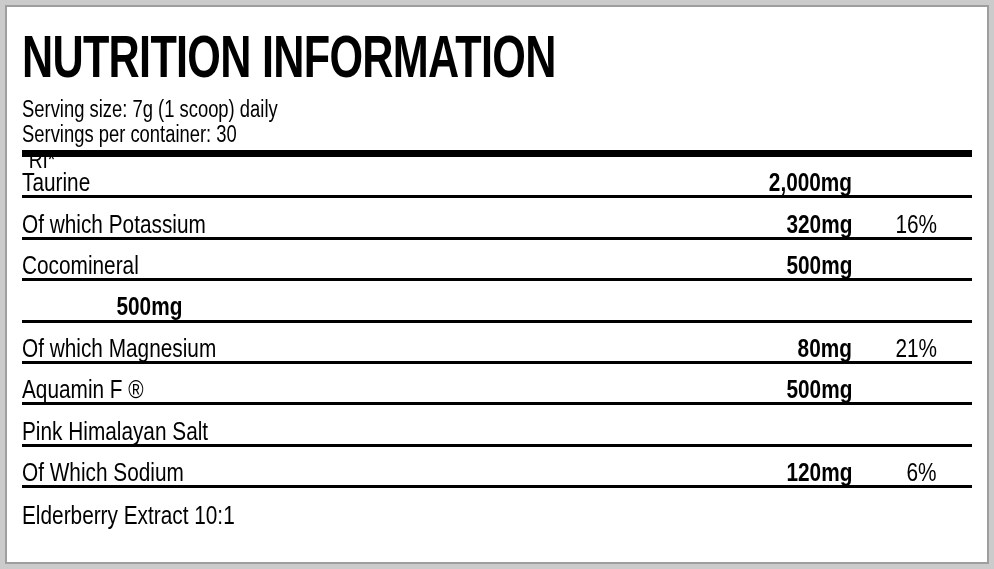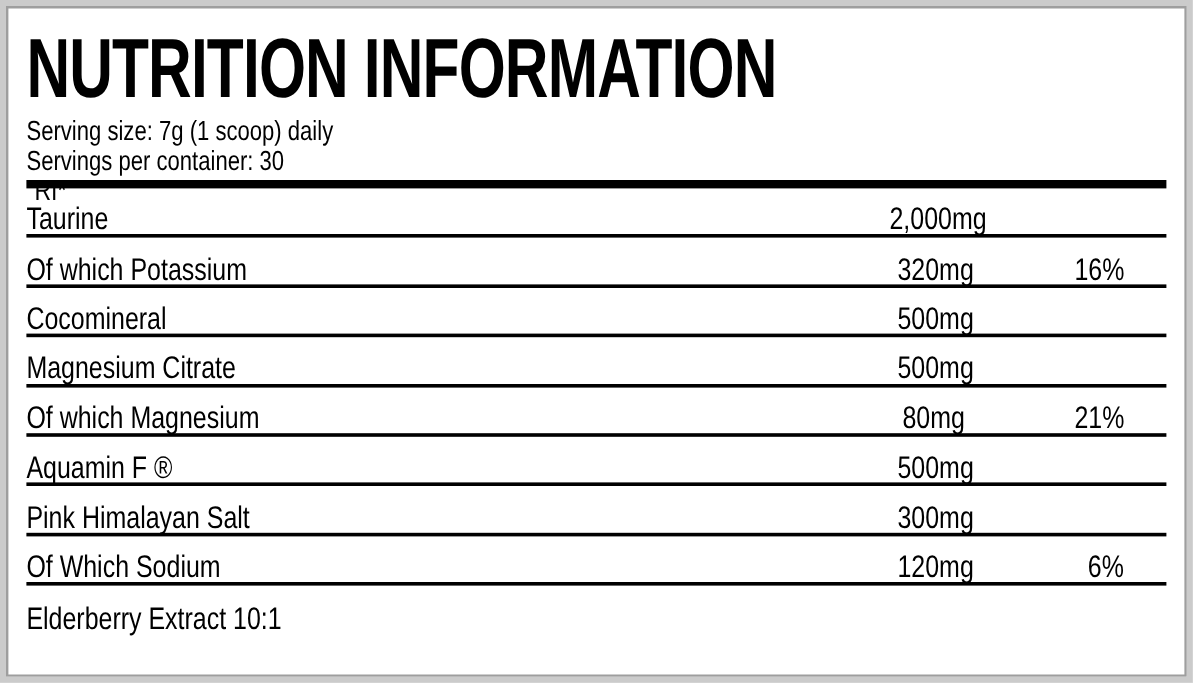--- a/index.html
+++ b/index.html
@@ -30,21 +30,21 @@
   
   .cx-l, .cx-r, .cx-t {
     display: inline-block;
     white-space: nowrap;
   }
   .cx-l { transform: scaleX(0.80); transform-origin: 0 50%; }
   .cx-r { transform: scaleX(0.80); transform-origin: 100% 50%; }
   .cx-t { transform: scaleX(0.72); transform-origin: 0 50%; }
 
   .title {
-    font-size: 70px;
+    font-size: 60px;
     line-height: 80px;
     font-weight: bold;
     letter-spacing: -1px;
     height: 80px;
     overflow: visible;
     white-space: nowrap;
   }
   .subrow {
     display: flex;
     justify-content: space-between;
@@ -72,21 +72,21 @@
     display: flex;
     align-items: center;
     height: 41.4px;
     box-sizing: border-box;
     border-bottom: 3px solid #000;
     font-size: 26px;
     padding-top: 13px;
   }
   .t-row:last-child { border-bottom: none; }
   .cell-name { flex: 1; text-align: left; overflow: visible; }
-  .cell-amt  { width: 160px; text-align: center; }
+  .cell-amt  { width: 160px; text-align: right; font-weight: bold; }
   .cell-pct  { width: 120px; text-align: right; padding-right: 35px; box-sizing: border-box; }
 </style>
 </head>
 <body>
 
 <div class="panel">
   <div class="inner">
 
     <div class="title">
       <span class="cx-t">NUTRITION INFORMATION</span>
@@ -136,23 +136,20 @@
           <span class="cx-l">Cocomineral</span>
         </span>
         <span class="cell-amt">
           <span class="cx-r">500mg</span>
         </span>
         <span class="cell-pct">
           <span class="cx-r"></span>
         </span>
       </div>
         <div class="t-row">
-        <span class="cell-name">
-          <span class="cx-l">Magnesium Citrate</span>
-        </span>
         <span class="cell-amt">
           <span class="cx-r">500mg</span>
         </span>
         <span class="cell-pct">
           <span class="cx-r"></span>
         </span>
       </div>
         <div class="t-row">
         <span class="cell-name">
           <span class="cx-l">Of which Magnesium</span>
@@ -171,23 +168,20 @@
         <span class="cell-amt">
           <span class="cx-r">500mg</span>
         </span>
         <span class="cell-pct">
           <span class="cx-r"></span>
         </span>
       </div>
         <div class="t-row">
         <span class="cell-name">
           <span class="cx-l">Pink Himalayan Salt</span>
-        </span>
-        <span class="cell-amt">
-          <span class="cx-r">300mg</span>
         </span>
         <span class="cell-pct">
           <span class="cx-r"></span>
         </span>
       </div>
         <div class="t-row">
         <span class="cell-name">
           <span class="cx-l">Of Which Sodium</span>
         </span>
         <span class="cell-amt">

